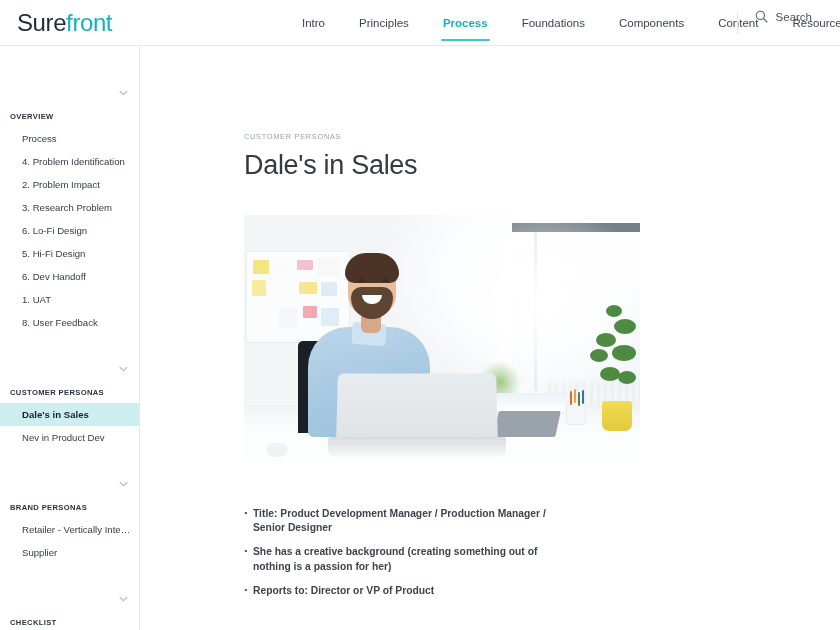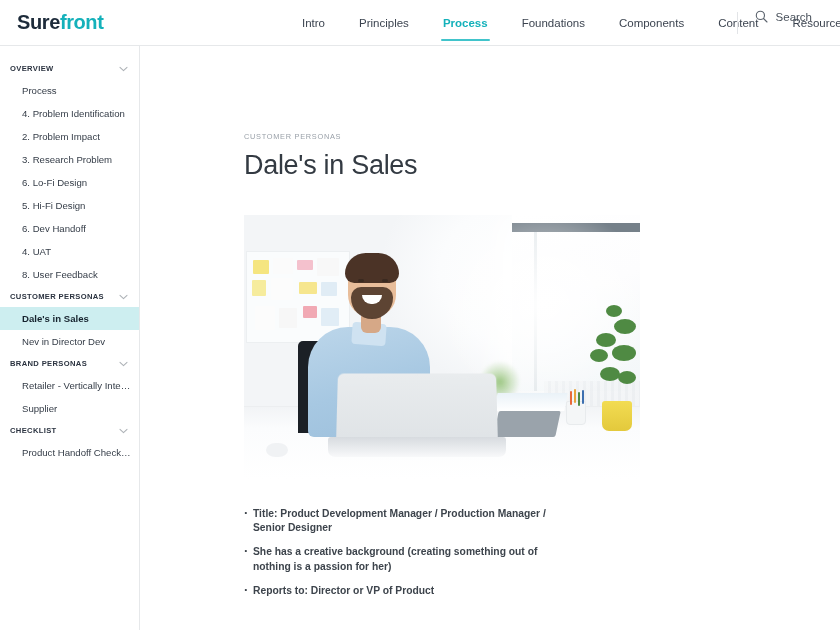--- a/index.html
+++ b/index.html
@@ -15,22 +15,22 @@
   .header {
     position: relative;
     height: 46px;
     display: flex;
     align-items: center;
     border-bottom: 1px solid #e6e8ea;
     background: #fff;
   }
   .logo {
     margin-left: 17px;
-    font-size: 20px;
-    font-weight: 700;
+    font-size: 24px;
+    font-weight: 400;
     letter-spacing: -0.4px;
     white-space: nowrap;
     user-select: none;
   }
   .logo .sure { color: #1d2b3a; }
   .logo .front { color: #14b1ba; }
 
   .topnav {
     position: absolute;
     left: 285px;
@@ -101,20 +101,21 @@
     padding: 6px 11px 6px 10px;
     cursor: pointer;
   }
   .sb-section-label {
     font-size: 7.6px;
     font-weight: 700;
     letter-spacing: 0.35px;
     color: #2b3340;
     text-transform: uppercase;
     white-space: nowrap;
+    margin-top: 48px;
   }
   .chev { flex: 0 0 auto; opacity: .55; }
   .chev svg { display: block; }
 
   .sb-item {
     padding: 6px 8px 6px 22px;
     font-size: 9.6px;
     color: #343c47;
     white-space: nowrap;
     overflow: hidden;
@@ -370,32 +371,32 @@
           </svg>
         </span>
       </div>
       <div class="sb-item">Process</div>
       <div class="sb-item">4. Problem Identification</div>
       <div class="sb-item">2. Problem Impact</div>
       <div class="sb-item">3. Research Problem</div>
       <div class="sb-item">6. Lo-Fi Design</div>
       <div class="sb-item">5. Hi-Fi Design</div>
       <div class="sb-item">6. Dev Handoff</div>
-      <div class="sb-item">4. UAT</div>
+      <div class="sb-item">1. UAT</div>
       <div class="sb-item">8. User Feedback</div>
       <div class="sb-section">
         <span class="sb-section-label">CUSTOMER PERSONAS</span>
         <span class="chev">
           <svg width="9" height="6" viewBox="0 0 9 6" fill="none">
             <path d="M1 1.3L4.5 4.6L8 1.3" stroke="#6b737c" stroke-width="1.05" stroke-linecap="round" stroke-linejoin="round"></path>
           </svg>
         </span>
       </div>
       <div class="sb-item active">Dale's in Sales</div>
-      <div class="sb-item">Nev in Director Dev</div>
+      <div class="sb-item">Nev in Product Dev</div>
       <div class="sb-section">
         <span class="sb-section-label">BRAND PERSONAS</span>
         <span class="chev">
           <svg width="9" height="6" viewBox="0 0 9 6" fill="none">
             <path d="M1 1.3L4.5 4.6L8 1.3" stroke="#6b737c" stroke-width="1.05" stroke-linecap="round" stroke-linejoin="round"></path>
           </svg>
         </span>
       </div>
       <div class="sb-item">Retailer - Vertically Integrat...</div>
       <div class="sb-item">Supplier</div>

